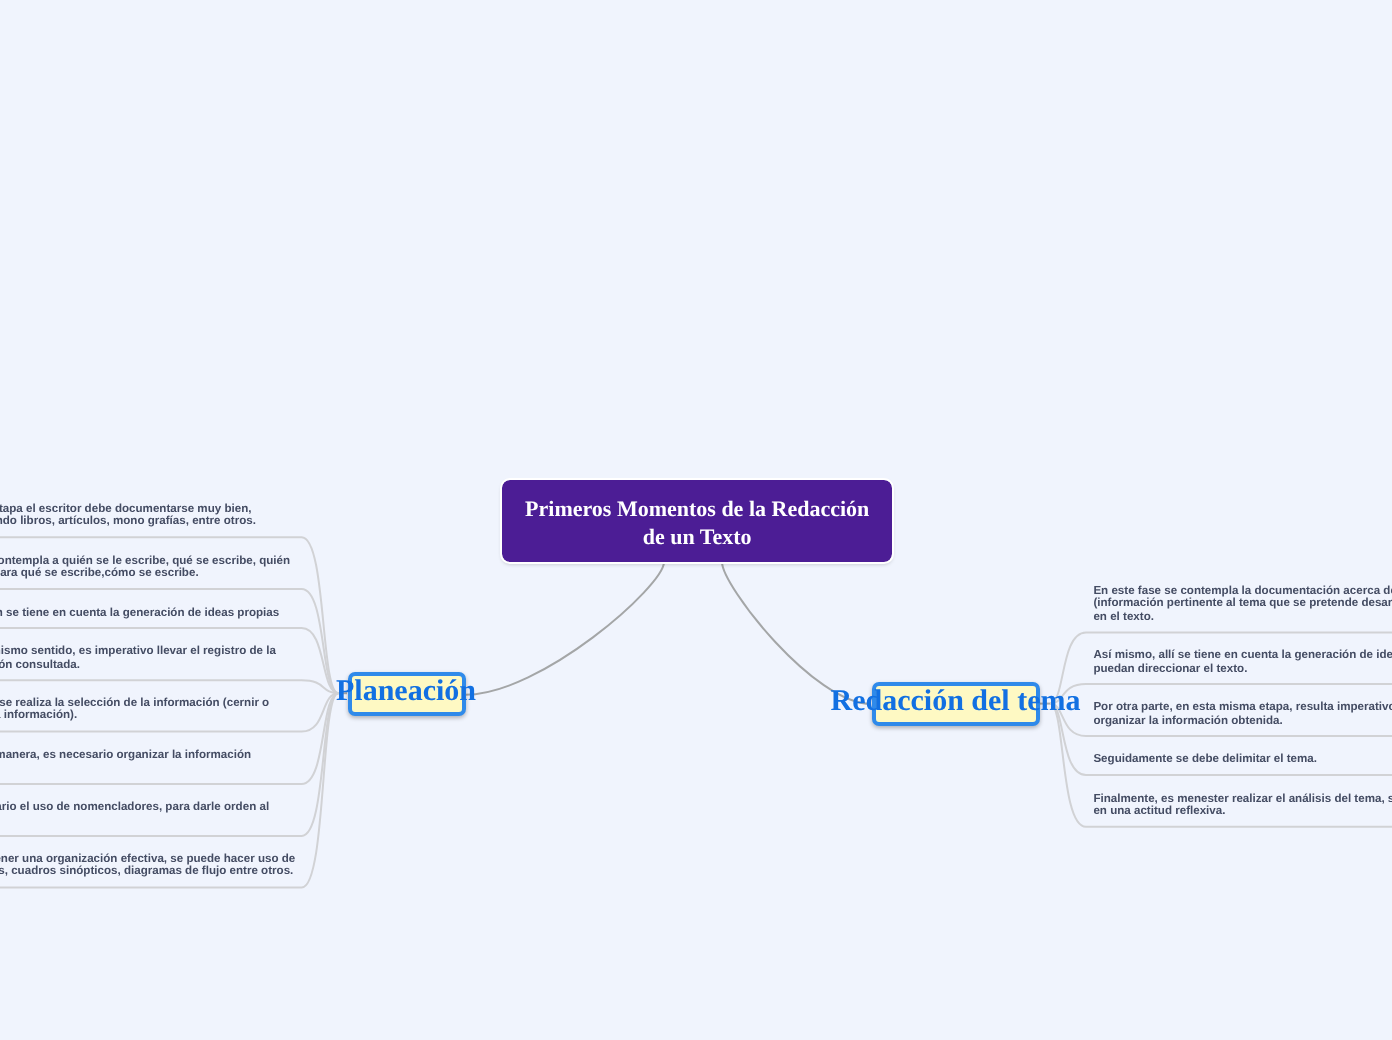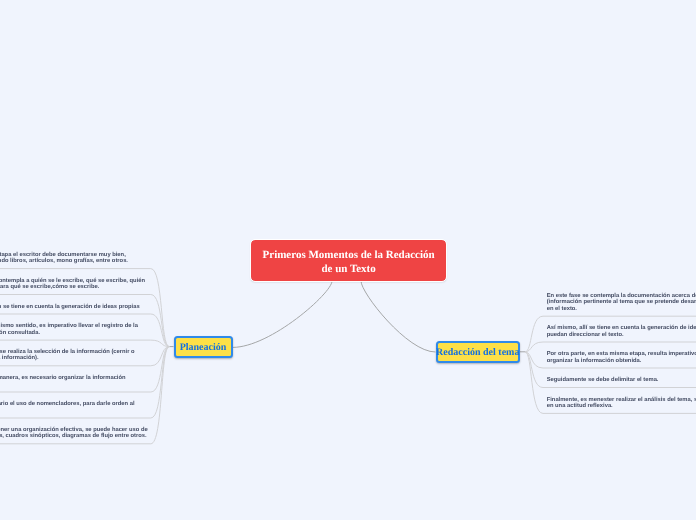--- a/index.html
+++ b/index.html
@@ -2,28 +2,28 @@
 <html><head>
 <meta charset="utf-8">
 <style>
   html,body{margin:0;padding:0;}
   body{width:696px;height:520px;background:#f0f4fd;overflow:hidden;
        font-family:"Liberation Sans",sans-serif;
        -webkit-font-smoothing:antialiased;text-rendering:geometricPrecision;}
   #stage{position:relative;width:696px;height:520px;overflow:hidden;transform:translateZ(0);}
   svg.links{position:absolute;left:0;top:0;width:696px;height:520px;overflow:visible;}
   .node{position:absolute;box-sizing:border-box;}
-  .root{background:#ef4444;color:#fff;border-radius:4px;outline:1.6px solid #ffffff;
+  .root{background:#4c1d95;color:#fff;border-radius:4px;outline:1.6px solid #ffffff;
         font-family:"Liberation Serif",serif;font-weight:bold;font-size:11px;
         line-height:13.5px;text-align:center;display:flex;align-items:center;justify-content:center;
         padding:4px 10px 0;
         box-shadow:0 1px 2px rgba(0,0,0,.22);}
-  .branch{background:#fde047;border:2px solid #2f8aea;border-radius:3.5px;color:#1270e2;
-        font-family:"Liberation Serif",serif;font-weight:bold;font-size:10px;
-        display:flex;align-items:center;justify-content:center;
+  .branch{background:#fef9c3;border:2px solid #2f8aea;border-radius:3.5px;color:#1270e2;
+        font-family:"Liberation Serif",serif;font-weight:bold;font-size:15px;
+        display:flex;justify-content:center;
         box-shadow:0 1px 2px rgba(0,0,0,.28);white-space:nowrap;}
   .leaf{font-size:5.8px;font-weight:bold;line-height:6.4px;color:#444c63;
         white-space:pre;box-sizing:border-box;}
 </style>
 </head>
 <body>
 
 <div id="stage">
   <svg class="links" id="links">
       <path d="M 232.6 347.4 C 270.372 347.4 332 293 332 281" fill="none" stroke="#a4a6a7" stroke-width="1"></path>

